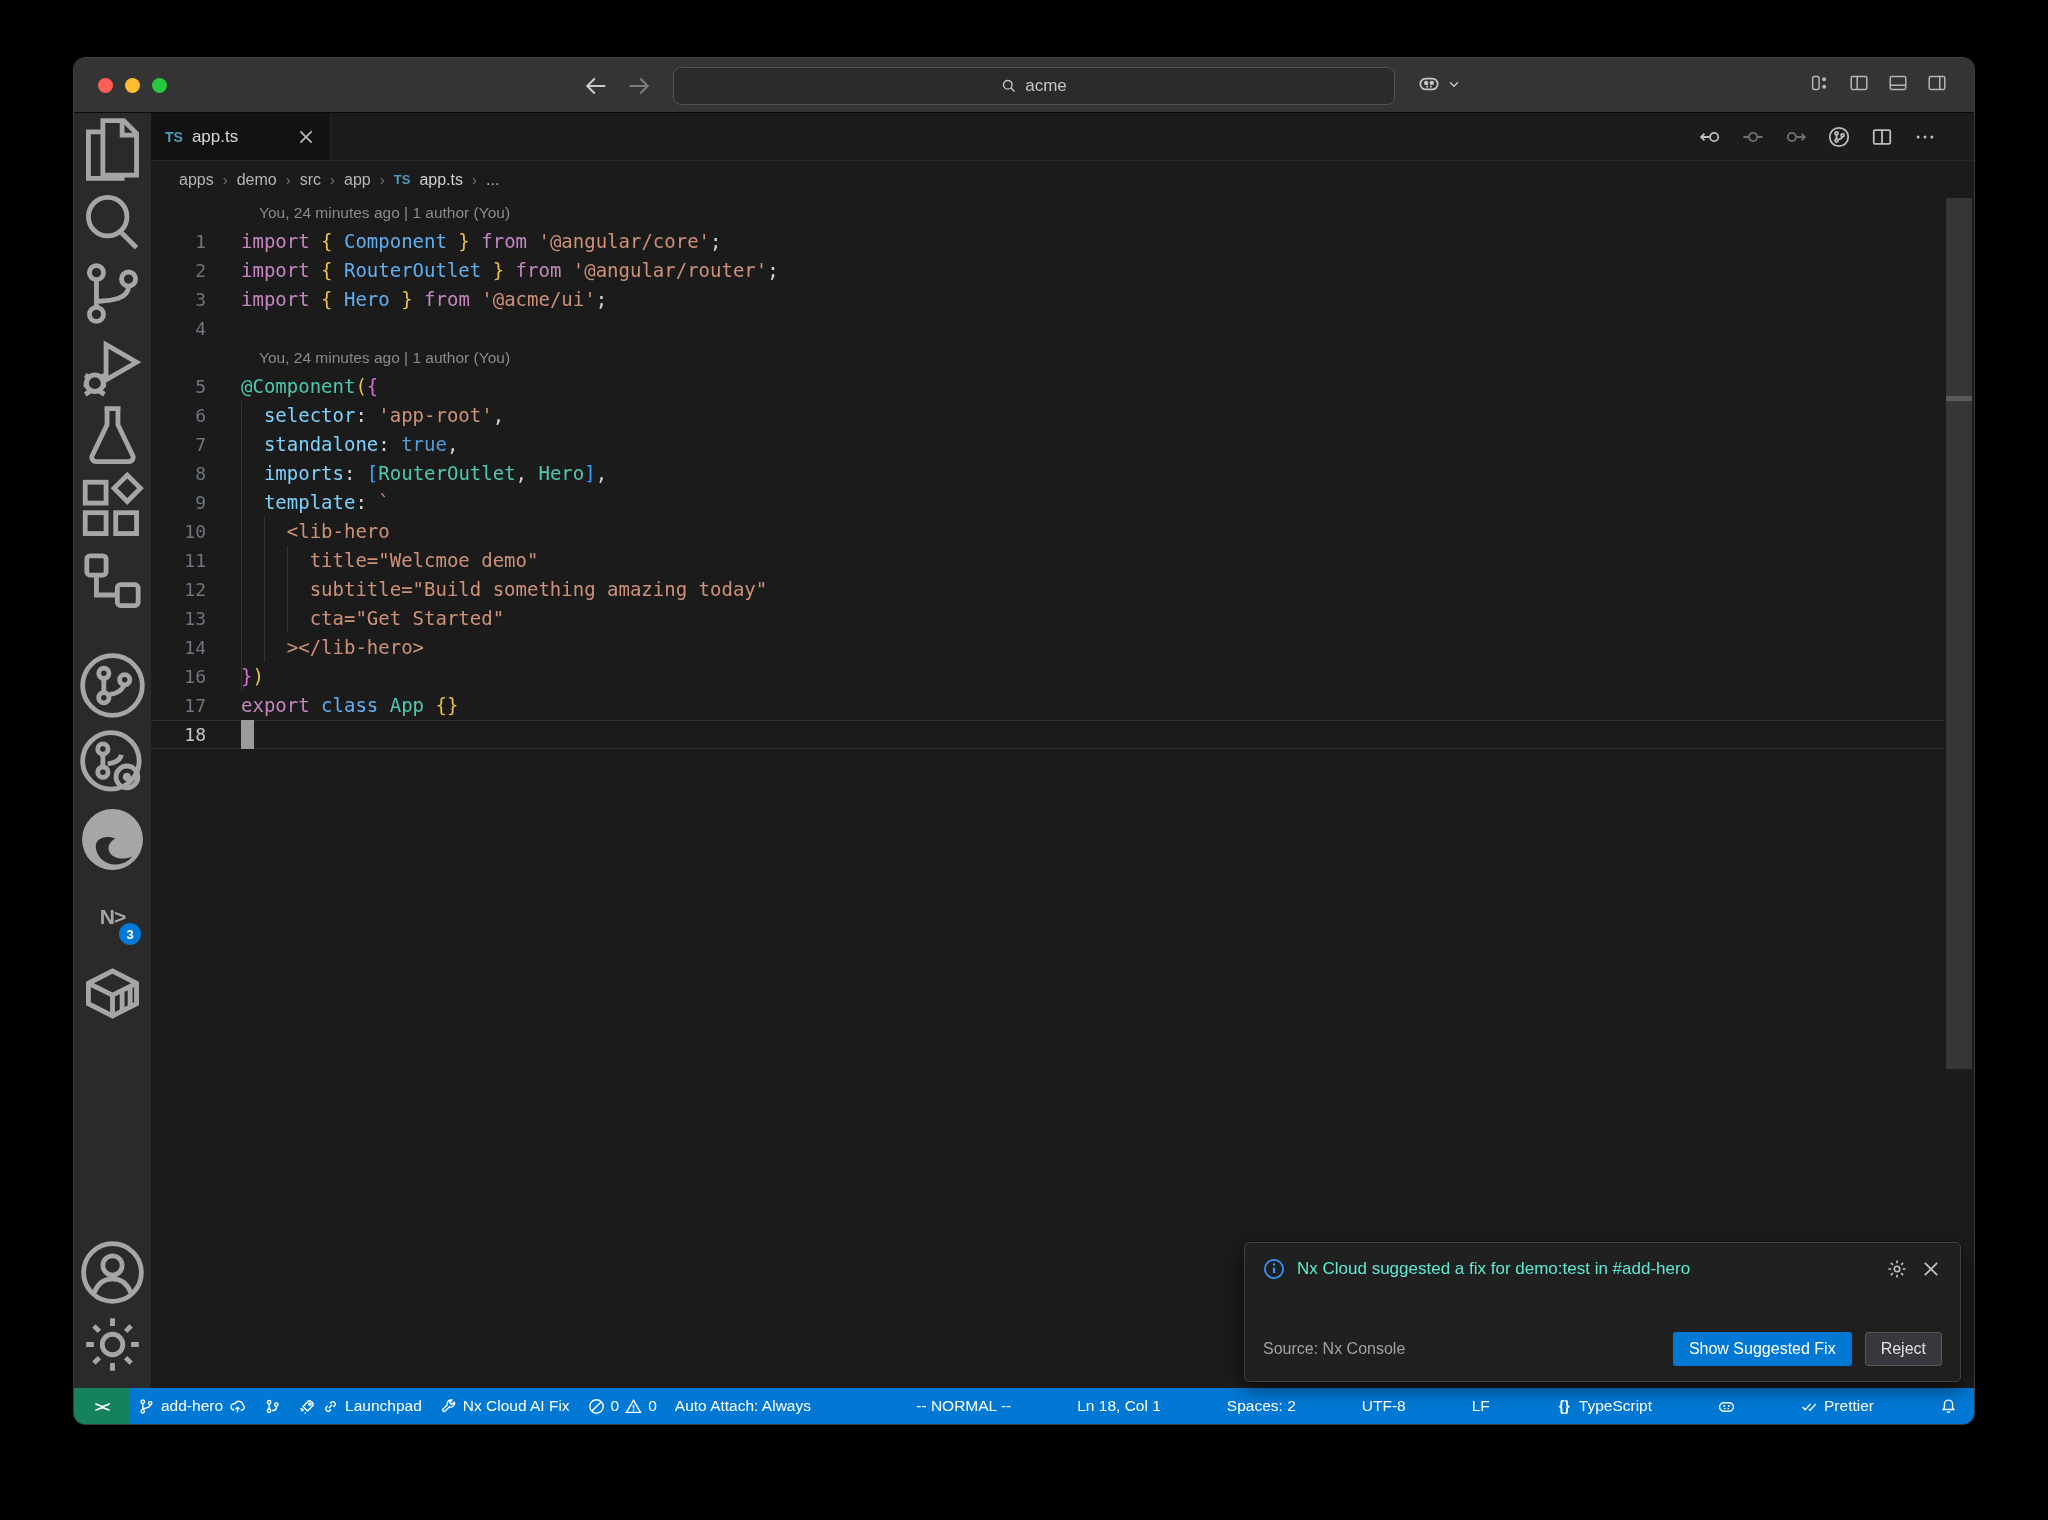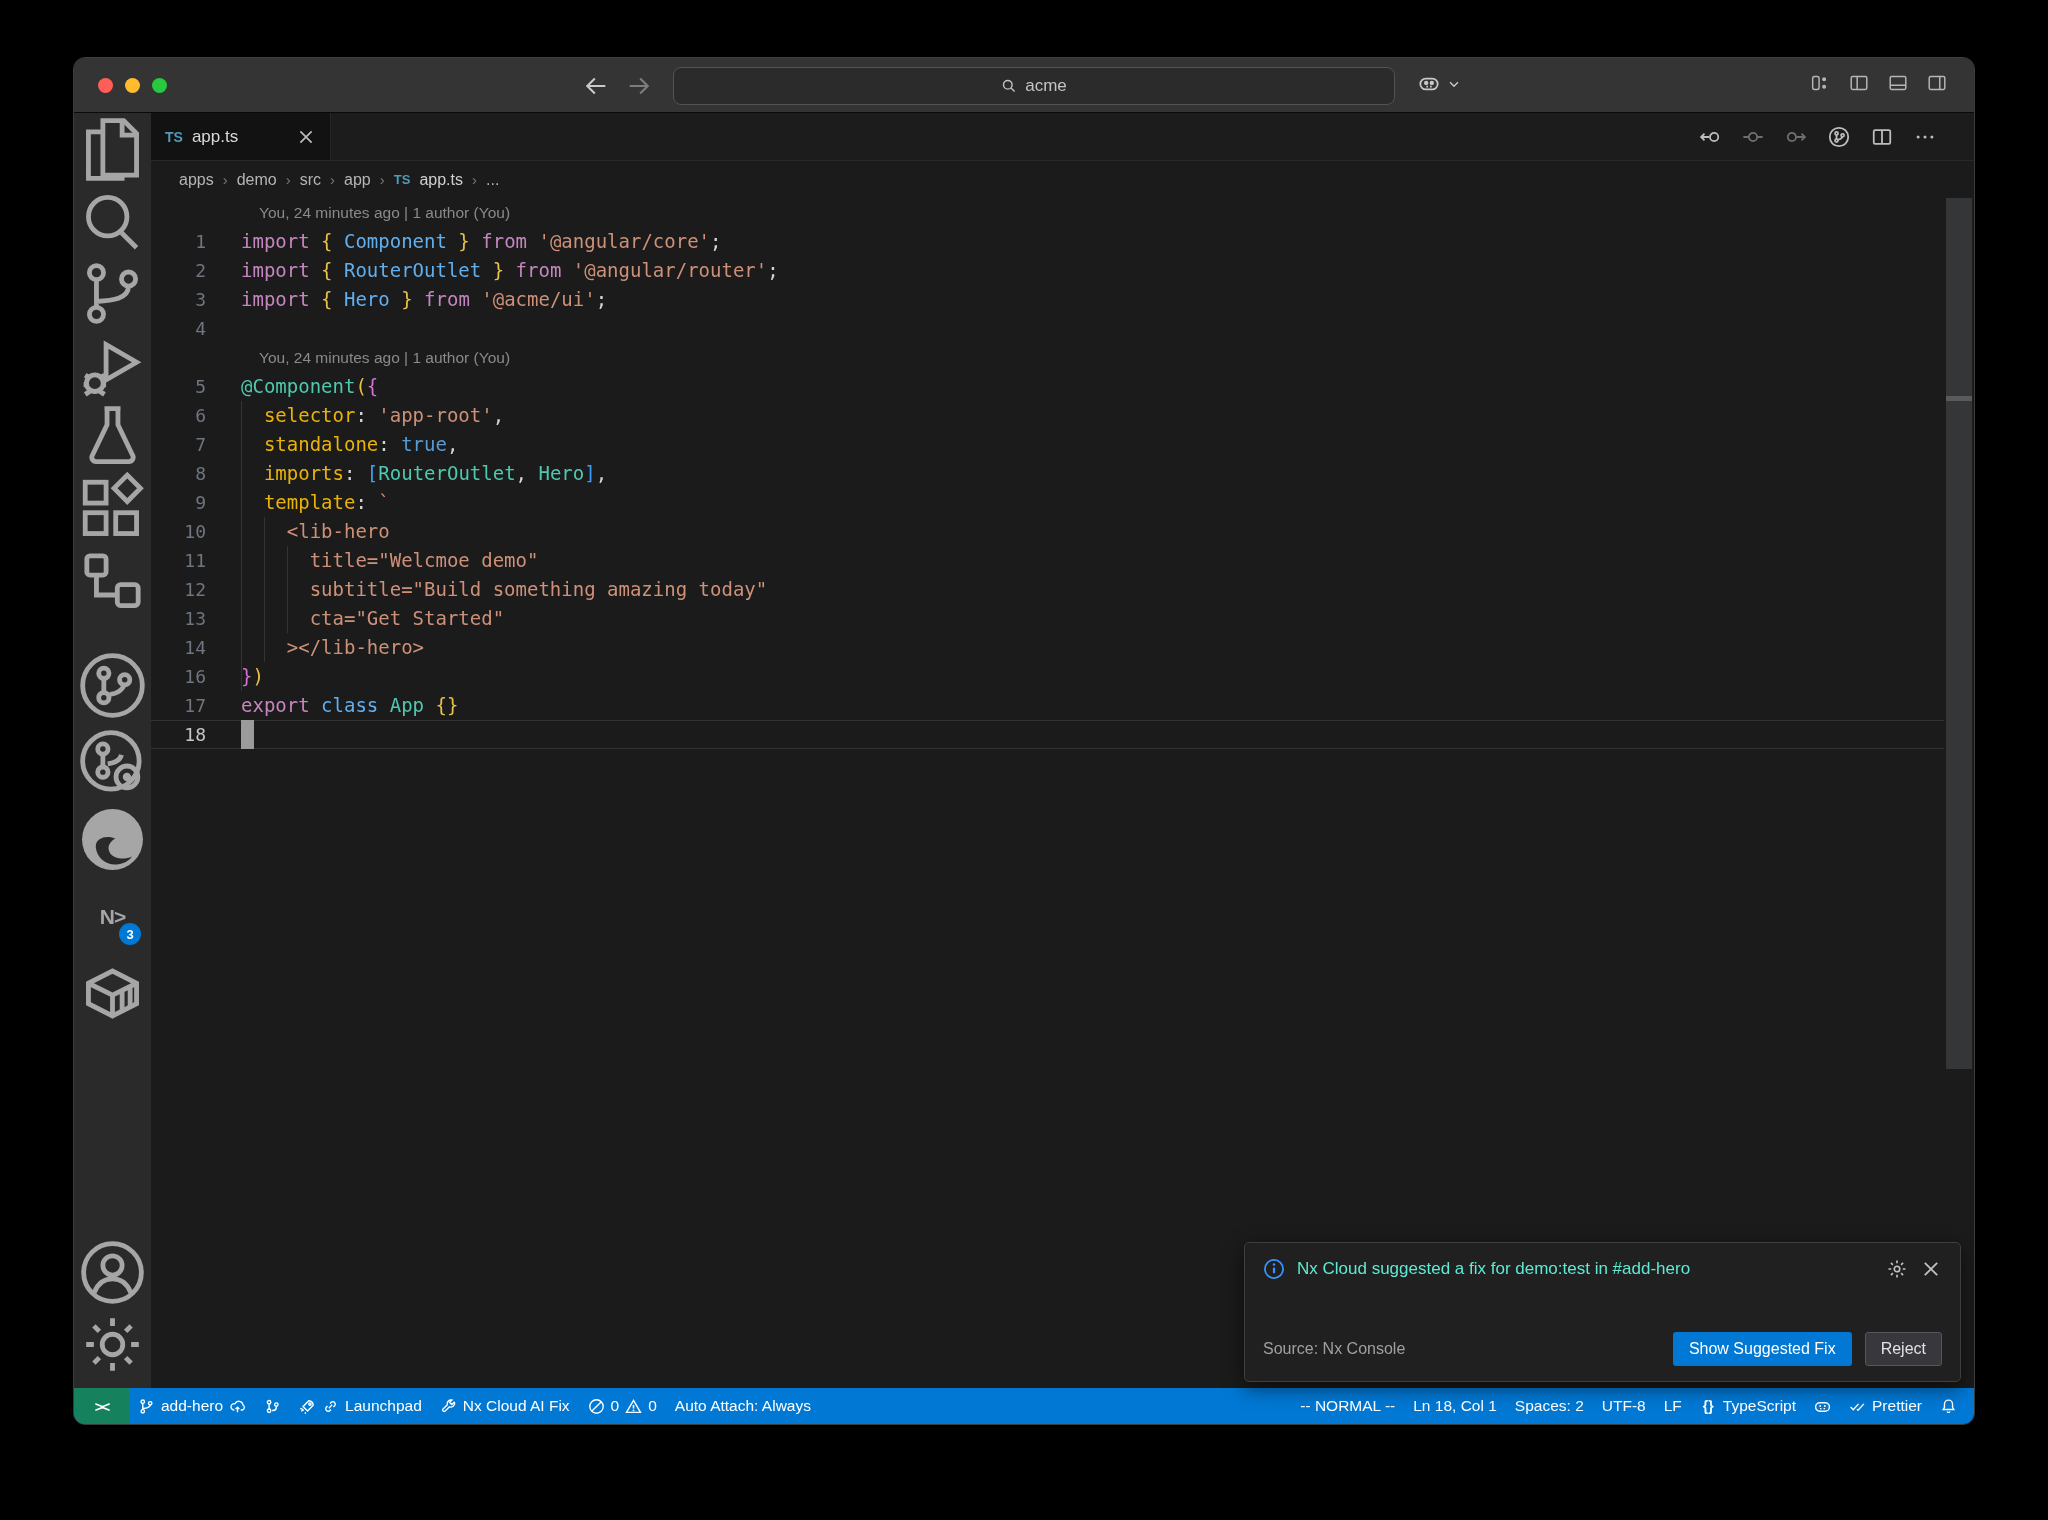--- a/index.html
+++ b/index.html
@@ -68,21 +68,21 @@
   .row .ln { flex:0 0 55px; text-align:right; color:#6e7681; font-size:18px; }
   .row .ct { margin-left:35px; }
   .row.blame-row { font-family:"Liberation Sans", sans-serif; font-size:15.5px; color:#8a8a8a; padding-left:108px; }
   .row.active-line { box-shadow: inset 0 1px 0 #323232, inset 0 -1px 0 #323232; }
   .row.active-line .ln { color:#c6c6c6; }
   .cursor-block { display:inline-block; width:13px; height:29px; background:#9b9b9b; vertical-align:top; }
 
   .t-kw { color:#c586c0; } .t-kw2 { color:#61afef; }
   .t-bg { color:#e8c24a; } .t-bp { color:#d670d6; } .t-bb { color:#3b9eff; }
   .t-imp { color:#61afef; } .t-dec { color:#4ec9b0; } .t-type { color:#4ec9b0; }
-  .t-prop { color:#eab308; } .t-bool { color:#569cd6; }
+  .t-prop { color:#7dd3fc; } .t-bool { color:#569cd6; }
   .t-str { color:#ce9178; } .t-pn { color:#d4d4d4; }
 
   .indent-guide { position:absolute; width:1px; background:#333; }
   .g1 { left:90px; top:203px; height:290px; }
   .g2 { left:113px; top:319px; height:145px; }
   .g3 { left:136px; top:348px; height:87px; }
 
   .scrollbar { position:absolute; right:0; top:0; bottom:0; width:30px; }
   .scroll-thumb { position:absolute; left:2px; right:2px; top:-12px; height:883px; background:#3e4042; opacity:.75; }
   .scroll-deco { position:absolute; left:2px; right:2px; top:198px; height:5px; background:#5a5a5a; }
@@ -98,21 +98,21 @@
   .notif-foot { display:flex; align-items:center; }
   .notif-source { color:#a0a0a0; font-size:16px; flex:1; }
   .btn { font-size:16px; border-radius:3px; padding:7px 15px; border:1px solid transparent; }
   .btn-primary { background:#0078d4; color:#fff; margin-right:13px; }
   .btn-secondary { background:#37373d; color:#e3e3e3; border-color:#565656; }
 
   
   .statusbar { height:36px; flex:0 0 36px; background:#0078d4; display:flex; align-items:stretch; color:#fff; font-size:15.5px; }
   .remote-seg { width:55px; background:#16825d; display:flex; align-items:center; justify-content:center; font-weight:700; letter-spacing:-2px; font-size:15px; }
   .sb-group { display:flex; align-items:stretch; }
-  .sb-right { margin-left:auto; padding-right:8px; }
+  .sb-right { margin-left:auto; padding-right:8px;gap:48px; }
   .sb-item { display:flex; align-items:center; gap:6px; padding:16px 9px; }
   .sb-item .icon { width:17px; height:17px; display:flex; align-items:center; justify-content:center; }
   .sb-item svg { width:17px; height:17px; }
   .icon { display:inline-flex; align-items:center; justify-content:center; }
   .icon svg { width:100%; height:100%; }
 </style>
 </head>
 <body>
 
 <div class="page">

